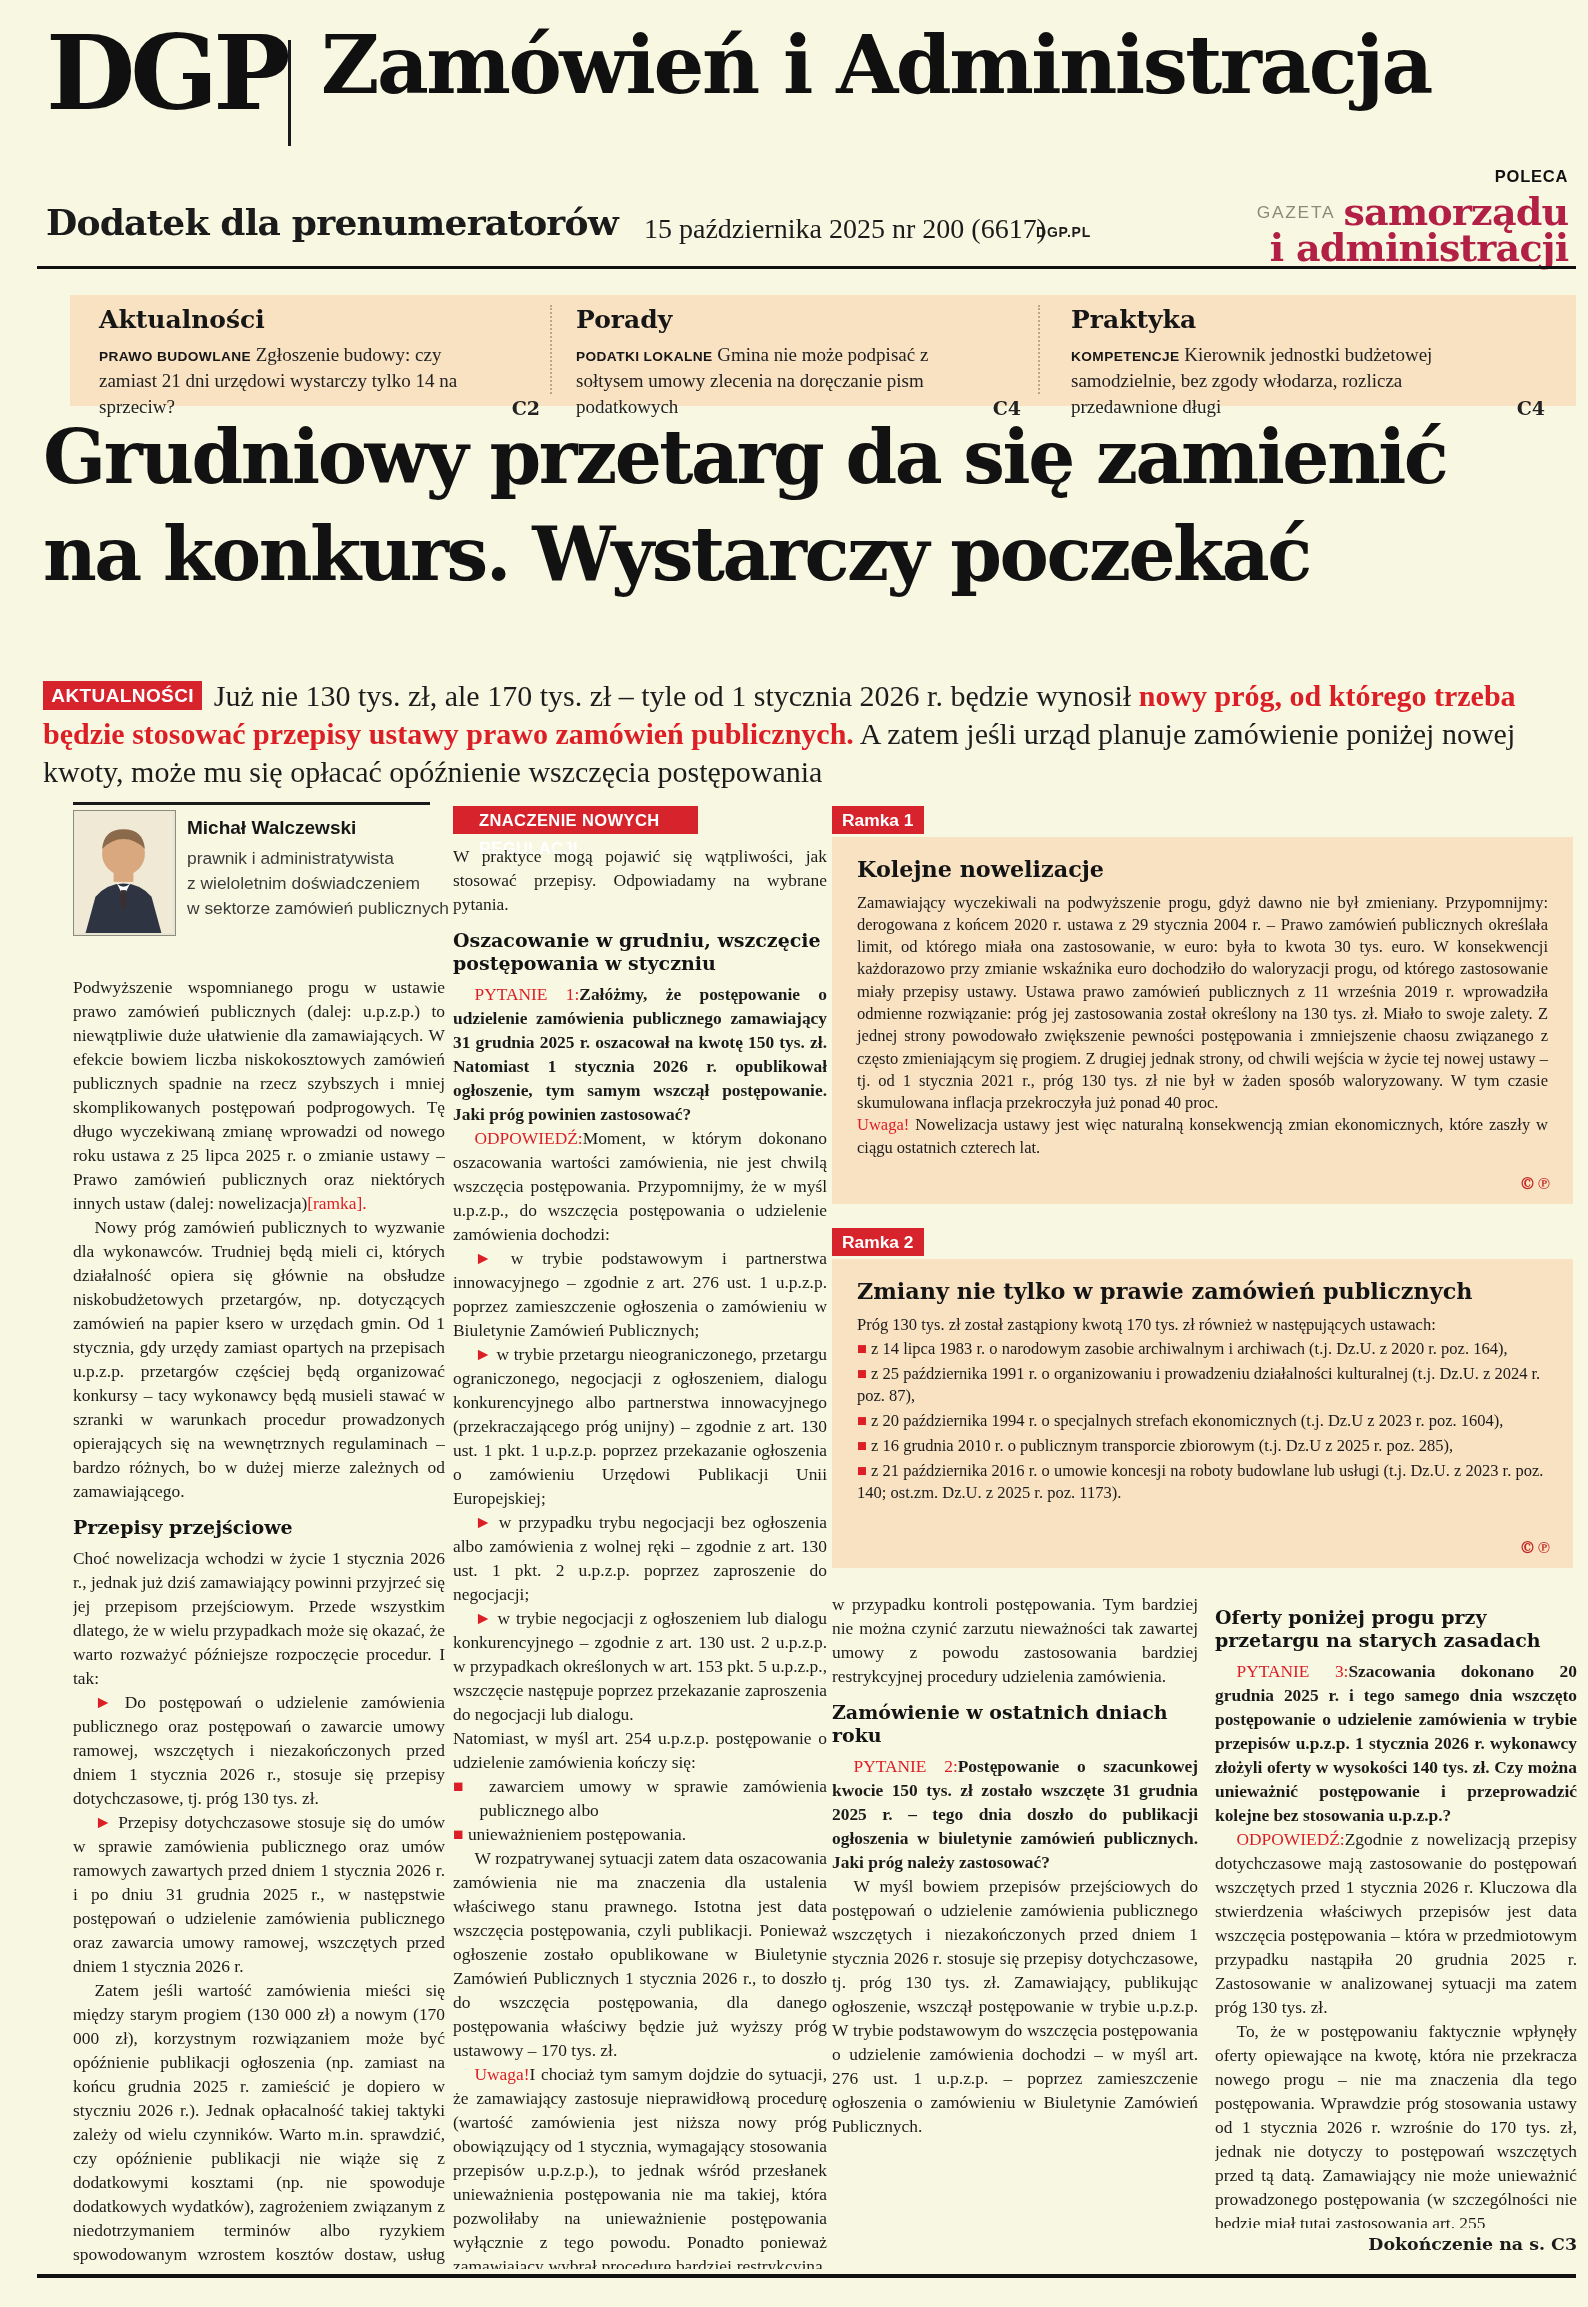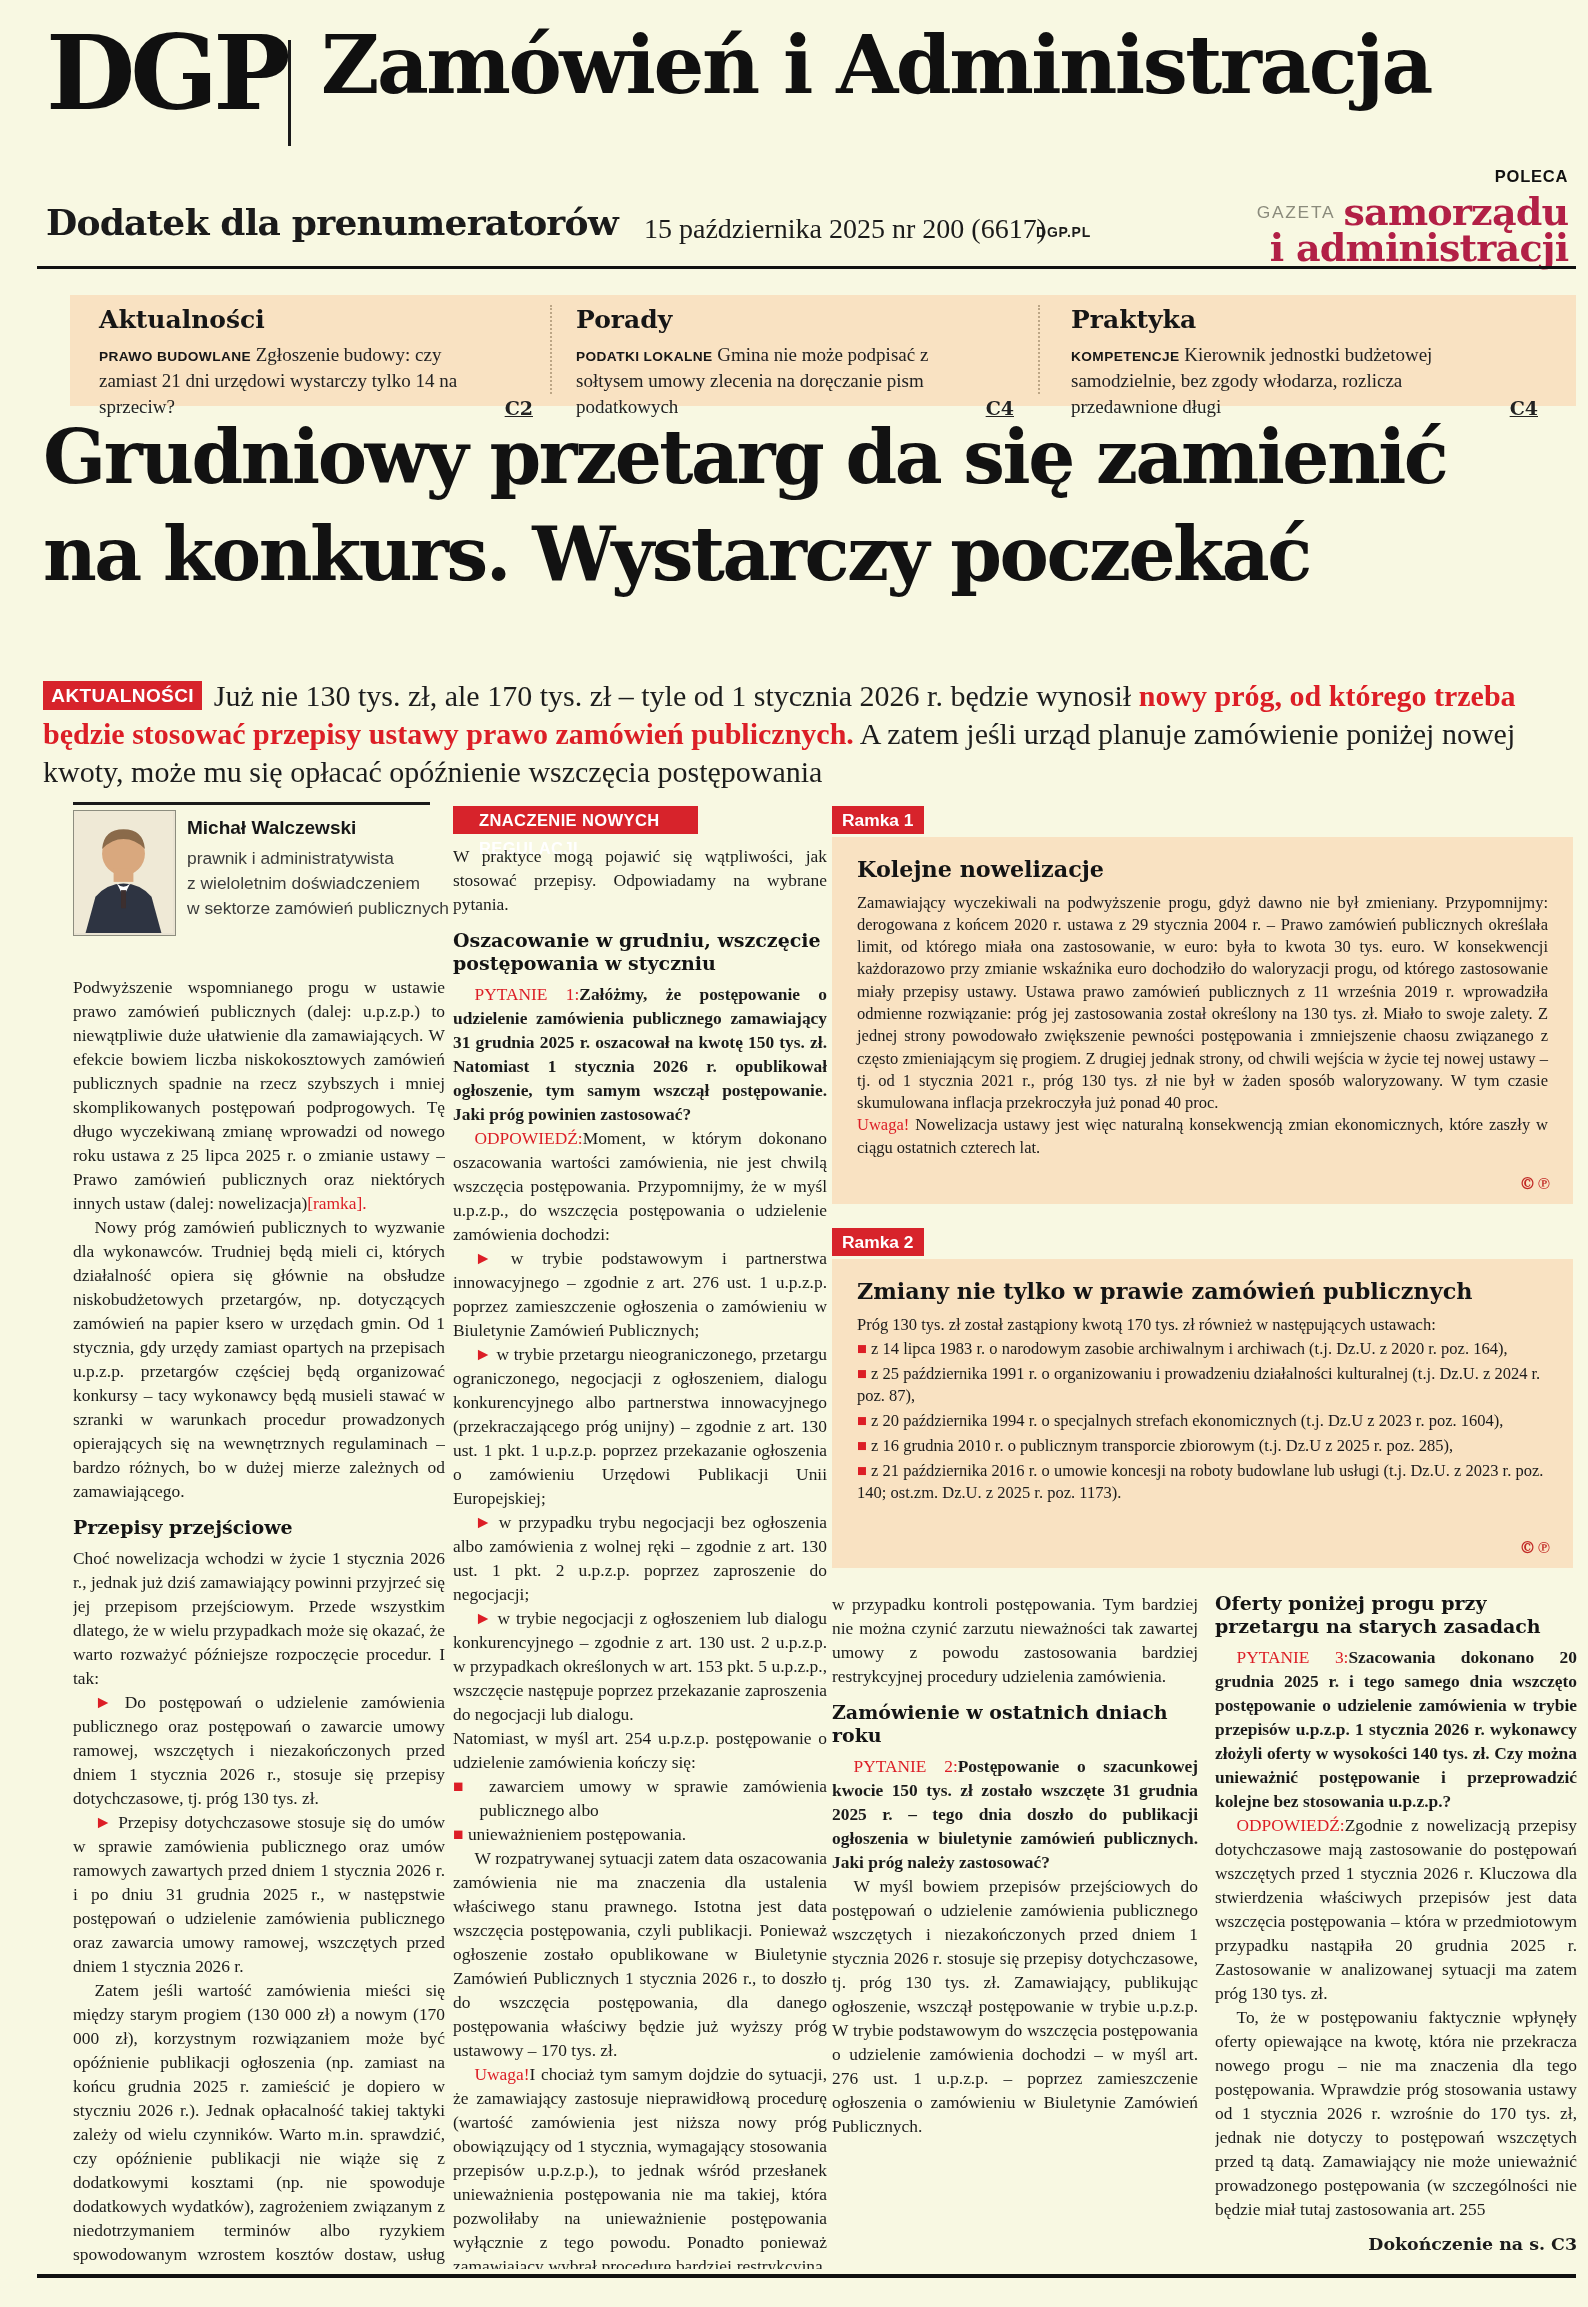--- a/index.html
+++ b/index.html
@@ -19,21 +19,21 @@
   #brand .gaz{font:normal 17.4px "Liberation Sans",sans-serif;color:#8b8b7c;letter-spacing:1.7px;margin-right:8.3px;vertical-align:6.6px;}
   #brand .bt{font:bold 38px/0.95 "DejaVu Serif",serif;color:#B22046;letter-spacing:-0.8px;}
   #masthead-rule{left:37px;top:266px;width:1539px;height:3.3px;background:#111;}
 
   
   #teasers{left:70px;top:295px;width:1506px;height:111px;background:#F9E2C2;}
   .teaser{position:absolute;top:11.6px;}
   .t-title{font:bold 25px/1 "DejaVu Serif",serif;margin:0 0 10px;color:#161616;}
   .t-body{position:relative;font:19px/26px "Liberation Serif",serif;margin:0;padding-right:58px;color:#222;}
   .t-kicker{font:bold 13.7px "Liberation Sans",sans-serif;letter-spacing:0.4px;color:#161616;}
-  .t-page{position:absolute;right:17px;bottom:0.8px;font:bold 19px "DejaVu Serif",serif;text-decoration:underline;}
+  .t-page{position:absolute;right:10px;bottom:0.8px;font:bold 19px "DejaVu Serif",serif;}
   .t-sep{position:absolute;top:10px;width:0;height:89px;border-left:2.5px dotted #bca686;}
 
   
   #headline{left:43px;top:409px;font:bold 74px/97px "DejaVu Serif",serif;letter-spacing:-2.5px;color:#121212;margin:0;}
   #lead{left:43px;top:677px;width:1536px;font:30px/38px "Liberation Serif",serif;color:#1d1d1d;text-align:left;}
   .chip{display:inline-block;background:#D7232B;color:#fff;font:bold 19px/25px "Liberation Sans",sans-serif;
         padding:1.7px 8.3px 2.5px;letter-spacing:0.4px;vertical-align:4.1px;margin-right:11.6px;}
   .hl{color:#DC1E26;font-weight:bold;}
 
   
@@ -44,21 +44,21 @@
 
   
   .col{text-align:justify;overflow:hidden;font:17.4px/24px "Liberation Serif",serif;color:#1b1b1b;}
   #col-left{left:73px;top:975px;width:372px;height:1296px;}
   #col-mid{left:453px;top:844px;width:374px;height:1425px;}
   #col-ra{left:832px;top:1592px;width:366px;height:677px;}
   #col-rb{left:1215px;top:1592px;width:362px;height:636px;}
   .col p{margin:0;text-indent:21.5px;}
   .col p.first{text-indent:0;}
   .col h3.b-sub{margin:13.2px 0 6.6px;font:bold 19px/23px "DejaVu Serif",serif;text-align:left;text-indent:0;color:#141414;}
-  .col h3.b-sub.first{margin-top:0;}
+  .col h3.b-sub.first{margin-top:14px;}
   .col .b-q{font-weight:bold;}
   .lbl{color:#DC1E26;font-weight:normal;}
   .mk{color:#DC1E26;font-weight:bold;}
   .col .b-sq{padding-left:26.5px;text-indent:-26.5px;}
   #kicker-bar{left:453px;top:806px;width:245px;height:28px;background:#D7232B;color:#fff;
               font:bold 16.5px/28px "Liberation Sans",sans-serif;letter-spacing:0.4px;padding-left:26px;box-sizing:border-box;}
   #continuation{left:1215px;top:2234px;width:362px;text-align:right;font:bold 17.4px "DejaVu Serif",serif;}
 
   
   .rk-chip{position:absolute;height:28px;background:#D7232B;color:#fff;font:bold 17.4px/28px "Liberation Sans",sans-serif;padding:0 10px;}

